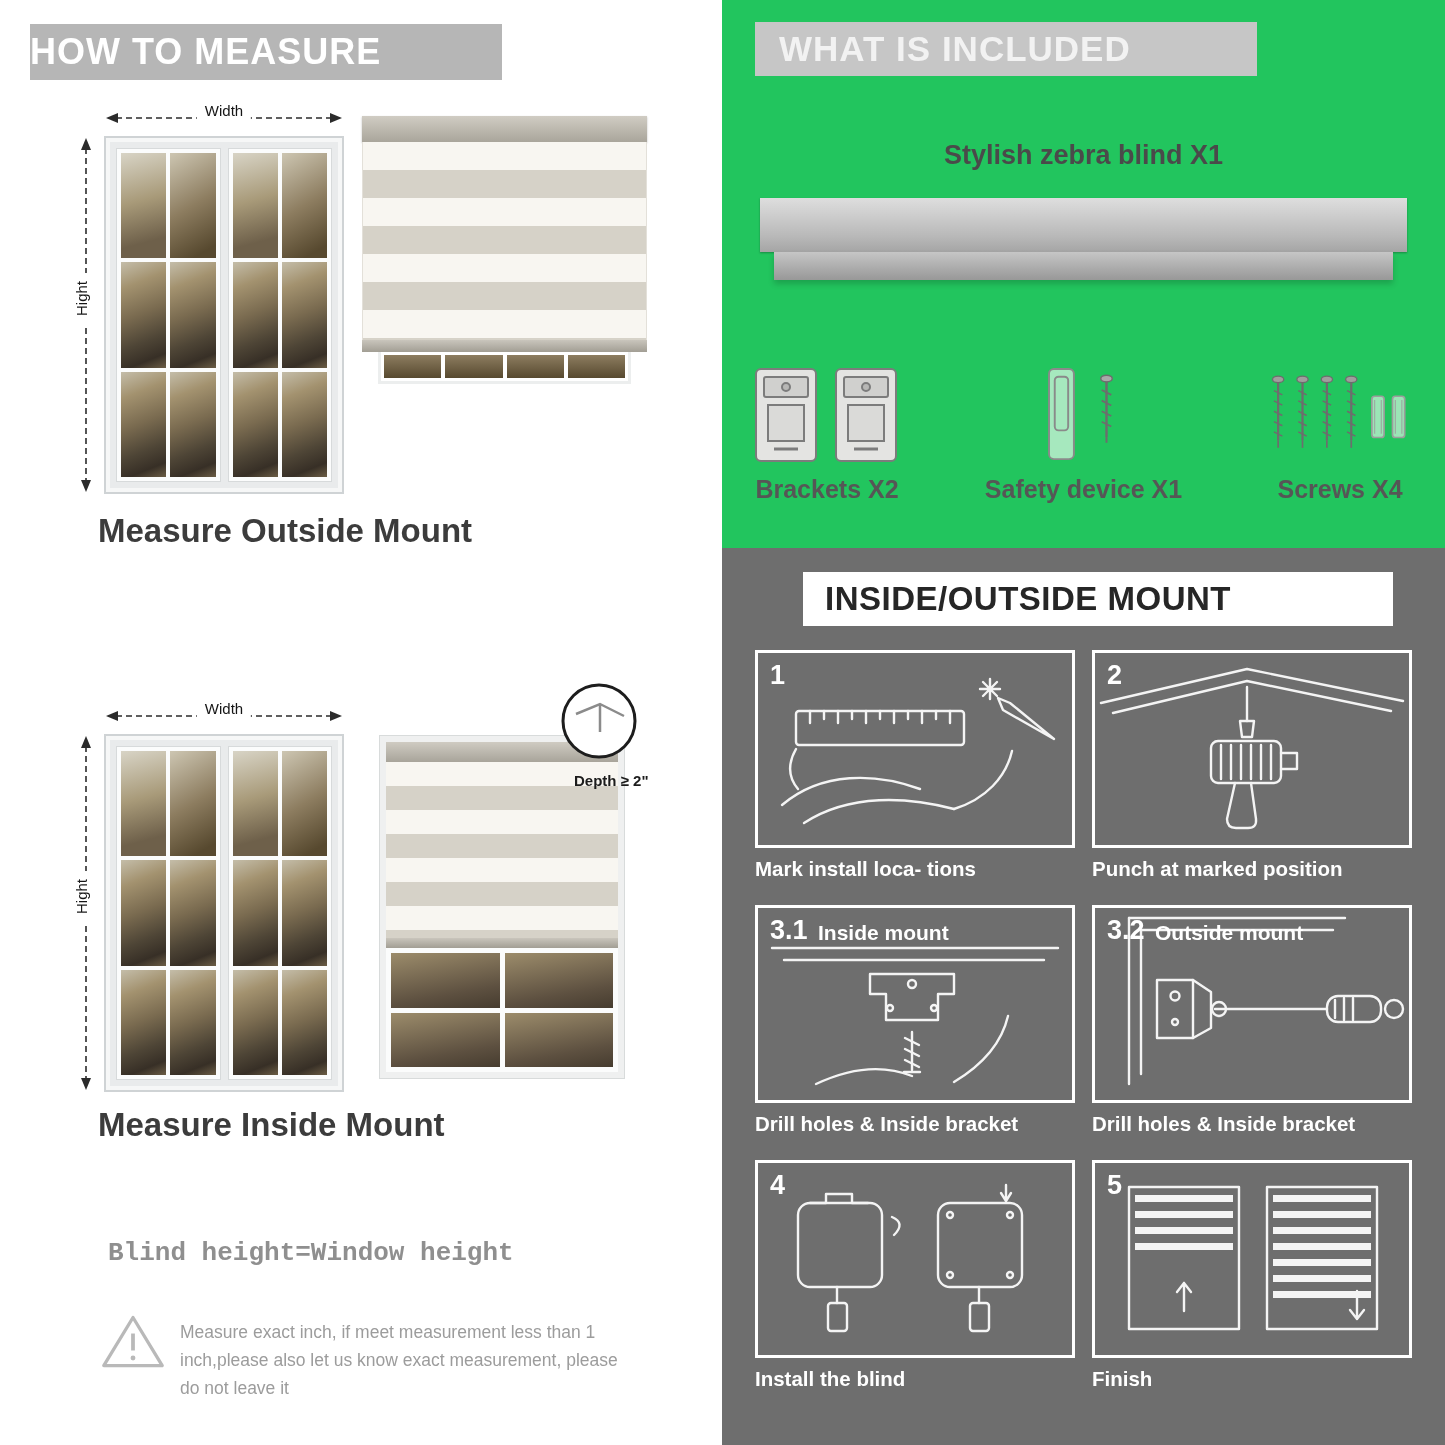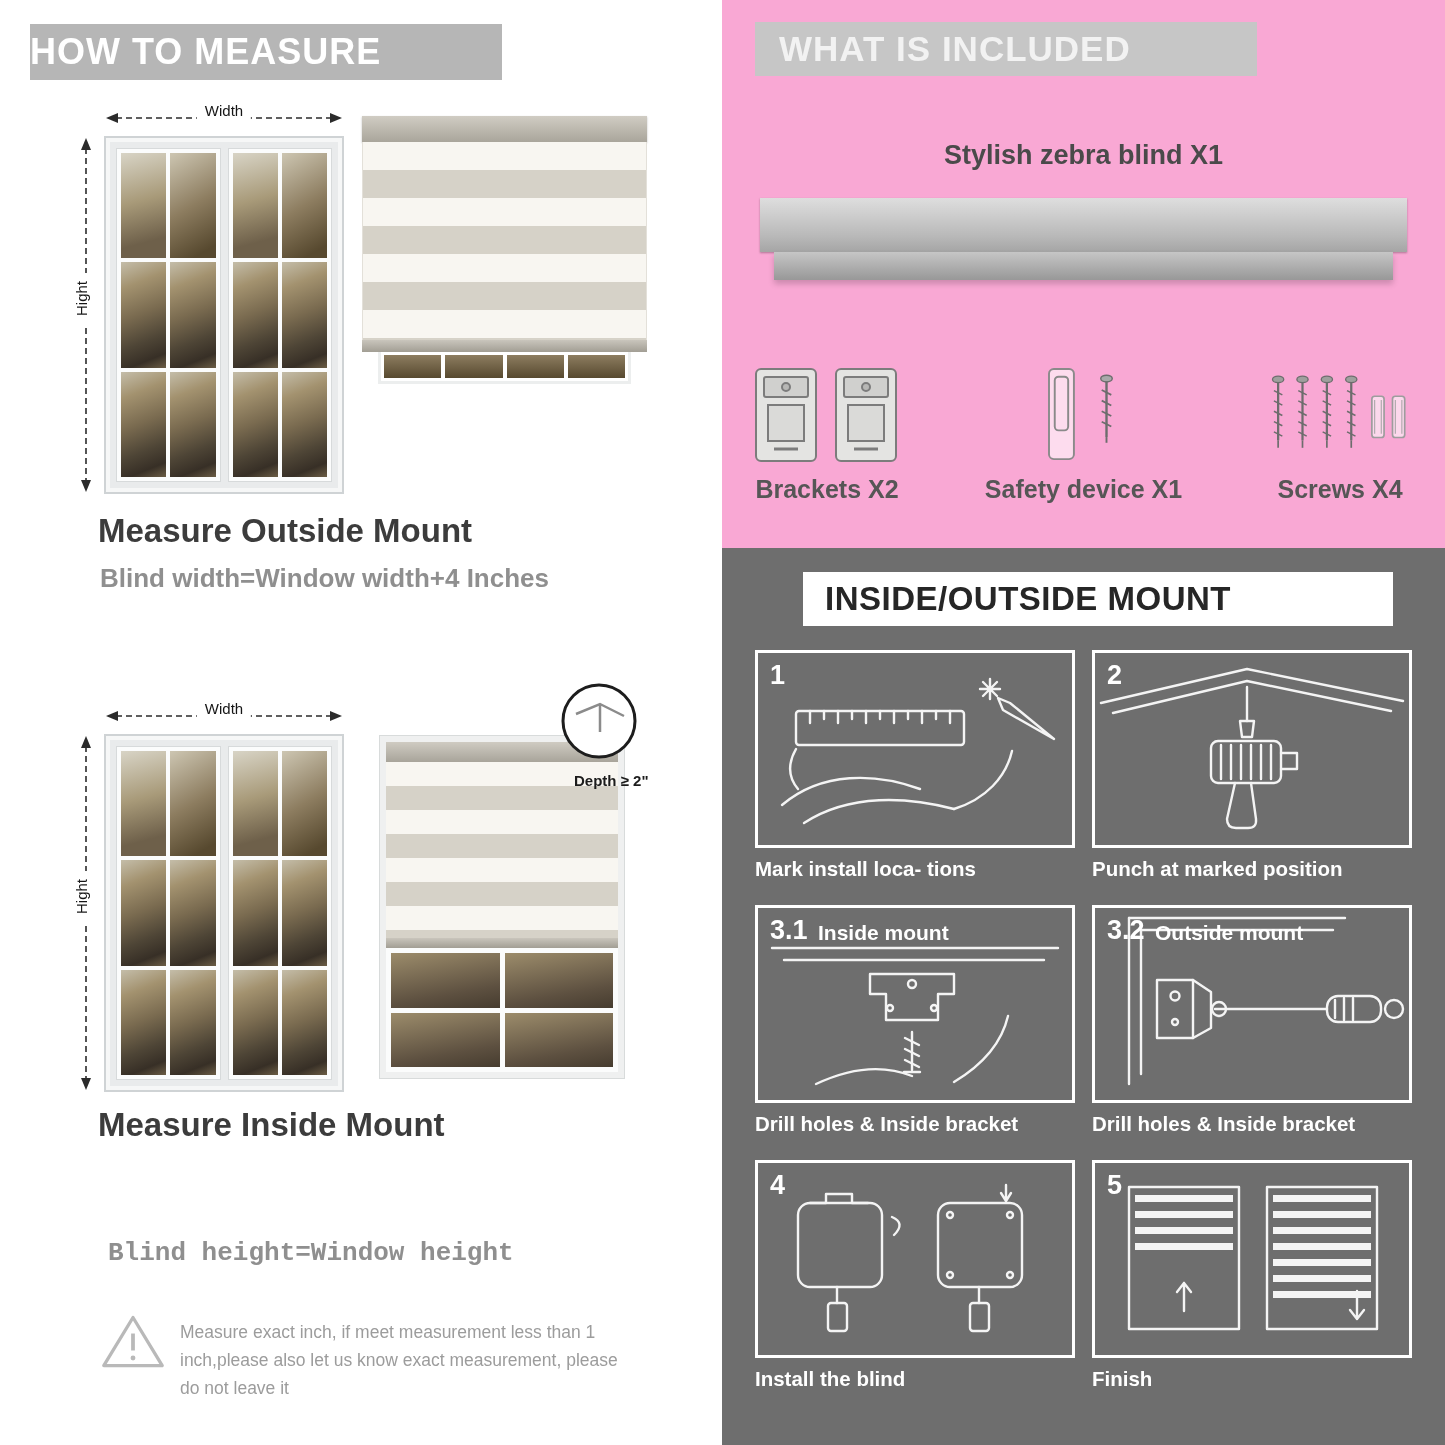--- a/index.html
+++ b/index.html
@@ -51,21 +51,21 @@
   .depth-label{position:absolute;left:574px;top:772px;font-size:15px;font-weight:bold;color:#1c1c1c;z-index:3;}
 
   .h-title{position:absolute;font-weight:bold;font-size:33px;color:#3c3c3c;}
   .m-line{position:absolute;font-weight:bold;font-size:26px;color:#8f8f8f;}
 
   .warn-tri{position:absolute;left:100px;top:1312px;width:66px;height:60px;}
   .warn-text{position:absolute;left:180px;top:1318px;width:452px;font-size:17.5px;color:#9c9c9c;line-height:1.6;}
 
   
   .right-col{position:absolute;left:722px;top:0;width:723px;height:1445px;}
-  .included{position:absolute;left:0;top:0;width:723px;height:548px;background:#f9a8d4;}
+  .included{position:absolute;left:0;top:0;width:723px;height:548px;background:#22c55e;}
   .banner-light{position:absolute;left:33px;top:22px;width:478px;height:54px;background:#c6c6c6;
                 color:#f2f2f2;font-size:35px;font-weight:bold;display:flex;align-items:center;
                 padding-left:24px;letter-spacing:1px;}
   .blind-title{position:absolute;left:0;top:140px;width:100%;text-align:center;font-size:27px;
                font-weight:bold;color:#4a4a4a;}
   .headrail{position:absolute;left:38px;top:198px;width:647px;}
   .rail-face{height:54px;background:linear-gradient(180deg,#dedede,#b9b9b9 70%,#a5a5a5);
              box-shadow:0 1px 2px rgba(0,0,0,.3);}
   .rail-under{height:28px;margin:0 14px;background:linear-gradient(180deg,#c6c6c6,#989898);
               box-shadow:0 4px 6px rgba(0,0,0,.18);}
@@ -135,21 +135,20 @@
       <div class="brail"></div>
       <div class="bwin">
         <div></div>
           <div></div>
         <div></div>
           <div></div>
       </div>
     </div>
 
     <span class="h-title" style="left:98px;top:512px;">Measure Outside Mount</span>
-    <span class="m-line" style="left:100px;top:563px;">Blind width=Window width+4 Inches</span>
 
     <div class="measure-fig" style="left:72px;top:702px;">
       <span class="m-label h-label">Width</span>
       <svg class="h-arrow" viewBox="0 0 240 16" preserveAspectRatio="none">
         <line x1="12" y1="8" x2="228" y2="8"></line>
           <path class="ah" d="M2,8 L14,3 L14,13 Z"></path>
           <path class="ah" d="M238,8 L226,3 L226,13 Z"></path>
       </svg>
       <span class="m-label v-label">Hight</span>
       <svg class="v-arrow" viewBox="0 0 16 358" preserveAspectRatio="none">

